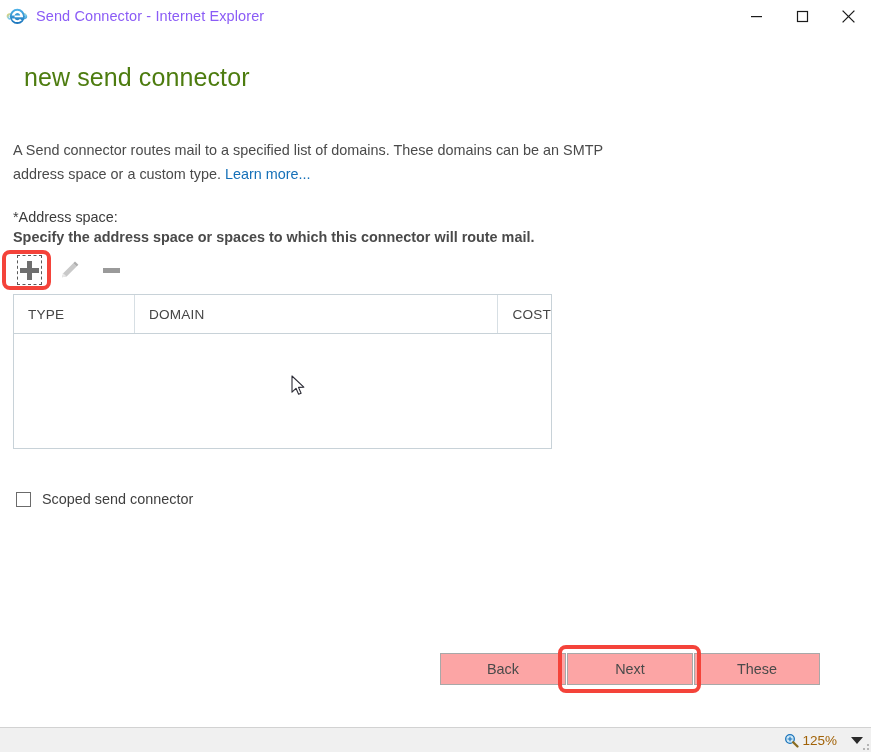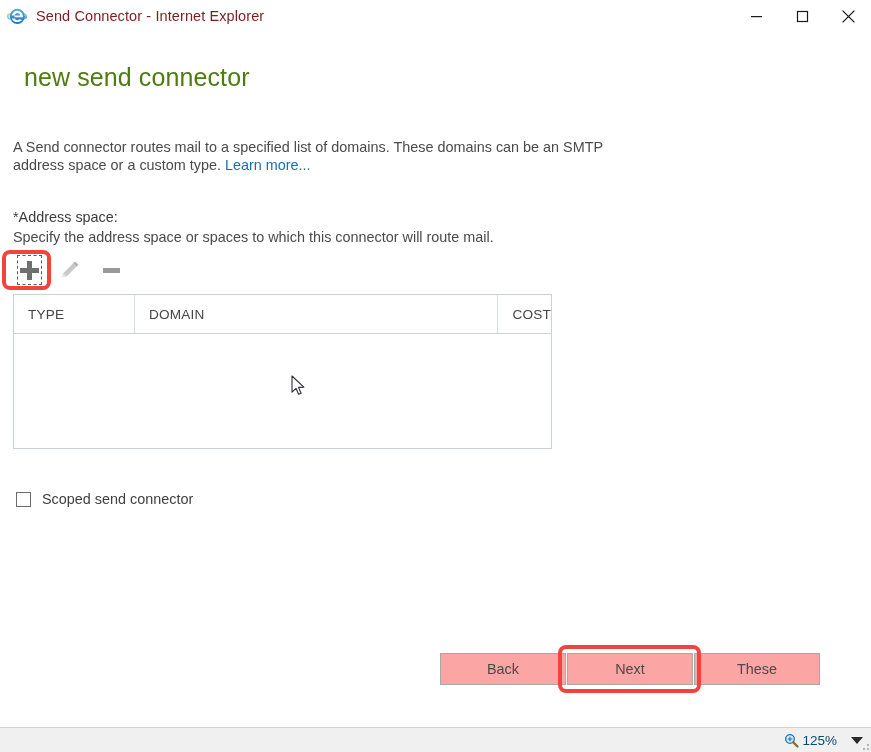--- a/index.html
+++ b/index.html
@@ -24,21 +24,21 @@
     display: flex; align-items: center;
   }
   .tb-logo {
     width: 22px; height: 22px;
     margin-left: 6px; margin-right: 8px;
     flex: 0 0 auto;
     display: block;
   }
   .tb-title {
     font-size: 14.5px;
-    color: #7f1d1d;
+    color: #8b5cf6;
     white-space: nowrap;
     letter-spacing: 0.1px;
   }
   .tb-spacer { flex: 1 1 auto; }
   .wbtn {
     width: 46px; height: 30px;
     display: flex; align-items: center; justify-content: center;
     flex: 0 0 auto;
   }
   .wbtn svg { display: block; }
@@ -51,21 +51,21 @@
     font-weight: 300;
     color: #4d7c0f;
     letter-spacing: 0.1px;
     white-space: nowrap;
   }
   .intro {
     position: absolute;
     left: 13px; top: 138px;
     width: 625px;
     font-size: 14.4px;
-    line-height: 18px;
+    line-height: 24px;
     color: #4a4a4a;
   }
   .link {
     color: #1570b8;
     text-decoration: none;
     cursor: pointer;
   }
 
   .field-label {
     position: absolute;
@@ -73,20 +73,21 @@
     font-size: 14.4px;
     color: #3c3c3c;
     white-space: nowrap;
   }
   .field-sub {
     position: absolute;
     left: 13px; top: 229px;
     font-size: 14.4px;
     color: #4a4a4a;
     white-space: nowrap;
+    font-weight: bold;
   }
 
   
   .toolbar {
     position: absolute;
     left: 10px; top: 252px;
     height: 36px;
     display: flex; align-items: center;
   }
   .tool {
@@ -207,21 +208,21 @@
     border-top: 1px solid #d2d2d2;
     display: flex; align-items: center; justify-content: flex-end;
   }
   .zoom-group {
     display: flex; align-items: center;
     margin-right: 8px;
   }
   .zoom-icon { width: 15px; height: 15px; display: block; }
   .zoom-text {
     font-size: 13.5px;
-    color: #0c4a6e;
+    color: #a16207;
     margin-left: 3px;
     white-space: nowrap;
   }
   .zoom-caret {
     margin-left: 14px;
     width: 0; height: 0;
     border-left: 6px solid transparent;
     border-right: 6px solid transparent;
     border-top: 7px solid #2a2a2a;
   }

